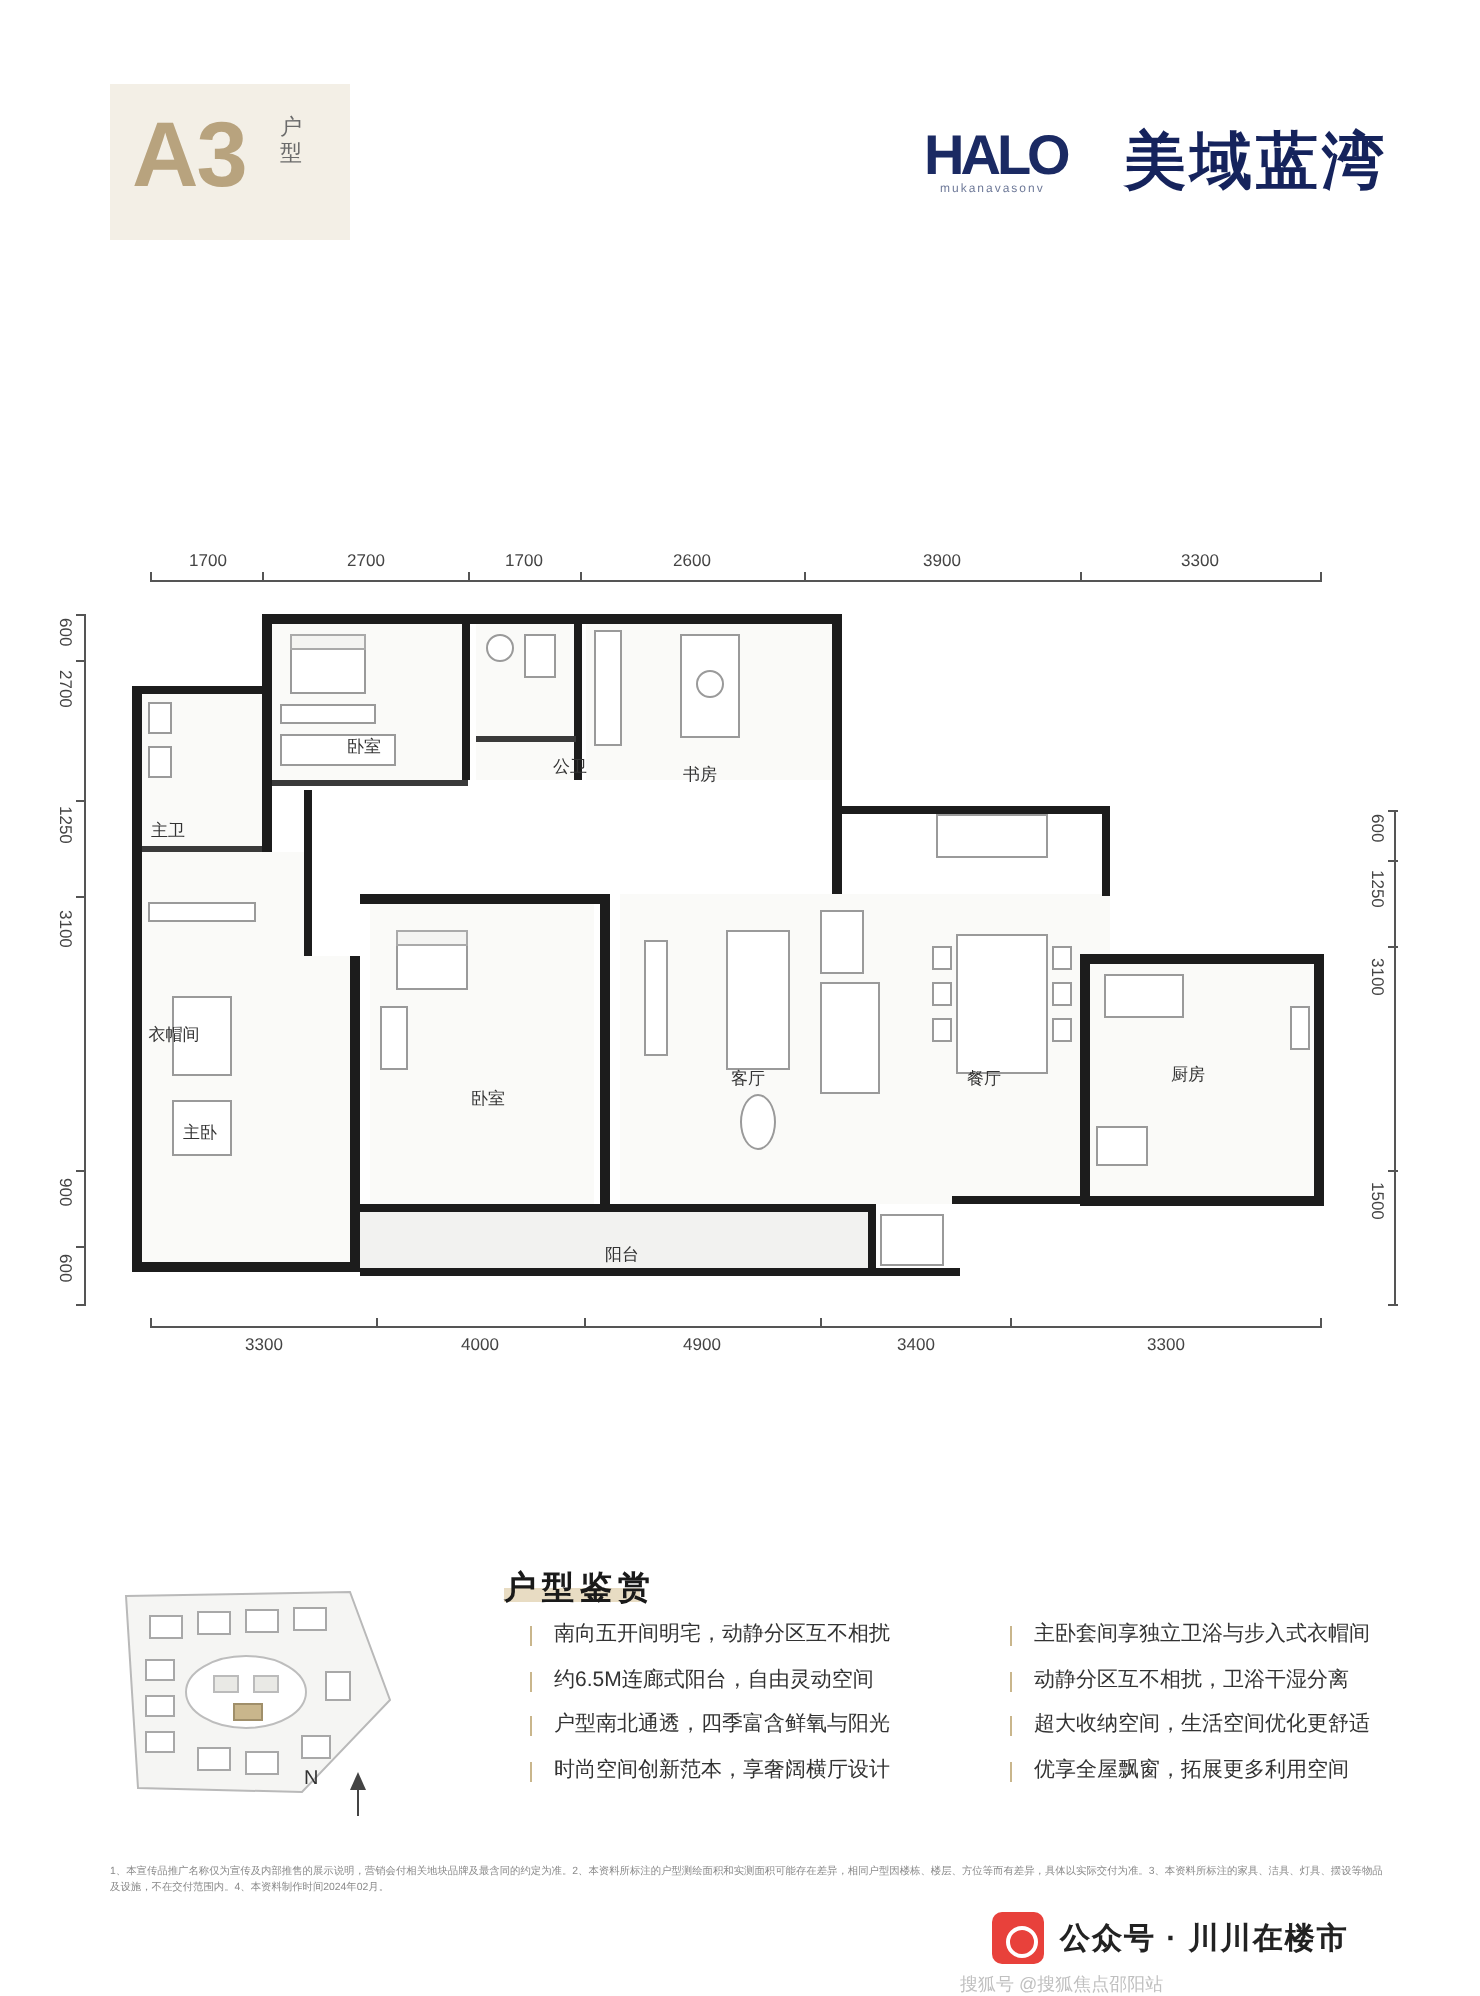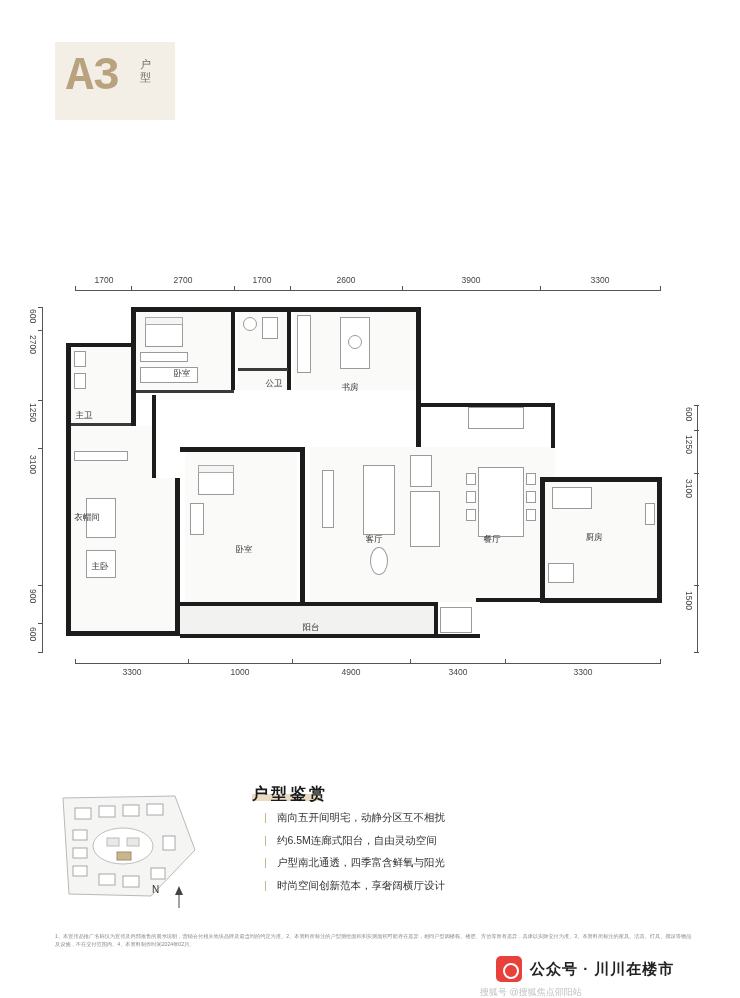--- a/index.html
+++ b/index.html
@@ -17,21 +17,21 @@
   .header { position:absolute; left:0; top:0; width:740px; height:150px; }
 
   .badge {
     position:absolute; left:55px; top:42px; width:120px; height:78px;
     background:#f3efe6;
   }
   .badge-code {
     position:absolute; left:66px; top:54px;
     font-size:46px; font-weight:bold; color:#b8a37e; letter-spacing:-1px;
     line-height:1;
-    font-family:Liberation Mono, monospace;
+    font-family:Liberation Sans, sans-serif;
   }
   .badge-vert {
     position:absolute; left:140px; top:58px;
     font-size:11px; color:#6b6b6b; line-height:1.15; width:14px;
   }
 
   .area-block { position:absolute; left:184px; top:46px; width:150px; height:76px; }
   .area-bar-top, .area-bar-bot {
     position:absolute; left:0; width:150px; height:1px; background:#444;
   }
@@ -140,20 +140,25 @@
 </style>
 </head>
 <body>
 
 <div class="header">
   <div class="badge"></div>
   <div class="badge-code">A3</div>
   <div class="badge-vert">户<br>型</div>
 
 
+  <div class="logo-wrap">
+    <div class="logo-mark">HALO</div>
+    <div class="logo-sub">mukanavasonv</div>
+    <div class="logo-cn">美域蓝湾</div>
+  </div>
 </div>
 
 <div class="plan">
 
   <div class="tickline h" style="left:75px; top:35px; width:585px;"></div>
   <div class="tickmark" style="left:75px; top:31px;"></div>
   <div class="tickmark" style="left:131px; top:31px;"></div>
   <div class="tickmark" style="left:234px; top:31px;"></div>
   <div class="tickmark" style="left:290px; top:31px;"></div>
   <div class="tickmark" style="left:402px; top:31px;"></div>
@@ -169,21 +174,21 @@
 
   <div class="tickline h" style="left:75px; top:408px; width:585px;"></div>
   <div class="tickmark" style="left:75px; top:404px;"></div>
   <div class="tickmark" style="left:188px; top:404px;"></div>
   <div class="tickmark" style="left:292px; top:404px;"></div>
   <div class="tickmark" style="left:410px; top:404px;"></div>
   <div class="tickmark" style="left:505px; top:404px;"></div>
   <div class="tickmark" style="left:660px; top:404px;"></div>
 
   <div class="dim dim-h" style="left:78px; top:412px; width:108px;">3300</div>
-  <div class="dim dim-h" style="left:190px; top:412px; width:100px;">1000</div>
+  <div class="dim dim-h" style="left:190px; top:412px; width:100px;">4000</div>
   <div class="dim dim-h" style="left:294px; top:412px; width:114px;">4900</div>
   <div class="dim dim-h" style="left:412px; top:412px; width:92px;">3400</div>
   <div class="dim dim-h" style="left:507px; top:412px; width:152px;">3300</div>
 
   <div class="tickline v" style="left:42px; top:52px; height:345px;"></div>
   <div class="tickmark hm" style="left:38px; top:52px;"></div>
   <div class="tickmark hm" style="left:38px; top:75px;"></div>
   <div class="tickmark hm" style="left:38px; top:145px;"></div>
   <div class="tickmark hm" style="left:38px; top:193px;"></div>
   <div class="tickmark hm" style="left:38px; top:330px;"></div>
@@ -290,21 +295,21 @@
 
   <div class="wall" style="left:180px; top:347px; width:258px; height:4px;"></div>
   <div class="fill-gray" style="left:180px; top:351px; width:258px; height:30px;"></div>
   <div class="wall" style="left:180px; top:379px; width:300px; height:4px;"></div>
   <div class="wall" style="left:434px; top:347px; width:4px; height:36px;"></div>
   <div class="furn" style="left:440px; top:352px; width:32px; height:26px;"></div>
 
   <div class="wall" style="left:476px; top:343px; width:70px; height:4px;"></div>
 
   <div class="rlabel" style="left:168px; top:113px; width:28px;">卧室</div>
-  <div class="rlabel" style="left:260px; top:123px; width:28px;">公卫</div>
+  <div class="rlabel" style="left:271px; top:123px; width:28px;">公卫</div>
   <div class="rlabel" style="left:336px; top:127px; width:28px;">书房</div>
   <div class="rlabel" style="left:70px; top:155px; width:28px;">主卫</div>
   <div class="rlabel" style="left:66px; top:257px; width:42px;">衣帽间</div>
   <div class="rlabel" style="left:86px; top:306px; width:28px;">主卧</div>
   <div class="rlabel" style="left:230px; top:289px; width:28px;">卧室</div>
   <div class="rlabel" style="left:360px; top:279px; width:28px;">客厅</div>
   <div class="rlabel" style="left:478px; top:279px; width:28px;">餐厅</div>
   <div class="rlabel" style="left:580px; top:277px; width:28px;">厨房</div>
   <div class="rlabel" style="left:297px; top:367px; width:28px;">阳台</div>
 </div>
@@ -344,20 +349,26 @@
     <div class="feat-title">户型鉴赏</div>
   </div>
 
   <div class="feat-col" style="left:265px; top:32px;">
     <div class="feat-item">南向五开间明宅，动静分区互不相扰</div>
     <div class="feat-item">约6.5M连廊式阳台，自由灵动空间</div>
     <div class="feat-item">户型南北通透，四季富含鲜氧与阳光</div>
     <div class="feat-item">时尚空间创新范本，享奢阔横厅设计</div>
   </div>
 
+  <div class="feat-col" style="left:505px; top:32px;">
+    <div class="feat-item">主卧套间享独立卫浴与步入式衣帽间</div>
+    <div class="feat-item">动静分区互不相扰，卫浴干湿分离</div>
+    <div class="feat-item">超大收纳空间，生活空间优化更舒适</div>
+    <div class="feat-item">优享全屋飘窗，拓展更多利用空间</div>
+  </div>
 
   <div class="disclaimer">1、本宣传品推广名称仅为宣传及内部推售的展示说明，营销会付相关地块品牌及最含同的约定为准。2、本资料所标注的户型测绘面积和实测面积可能存在差异，相同户型因楼栋、楼层、方位等而有差异，具体以实际交付为准。3、本资料所标注的家具、洁具、灯具、摆设等物品及设施，不在交付范围内。4、本资料制作时间2024年02月。</div>
 </div>
 
 <div class="footer">
   <div class="footer-icon"></div>
   <div class="footer-text">公众号 · 川川在楼市</div>
   <div class="watermark">搜狐号 @搜狐焦点邵阳站</div>
 </div>
 

